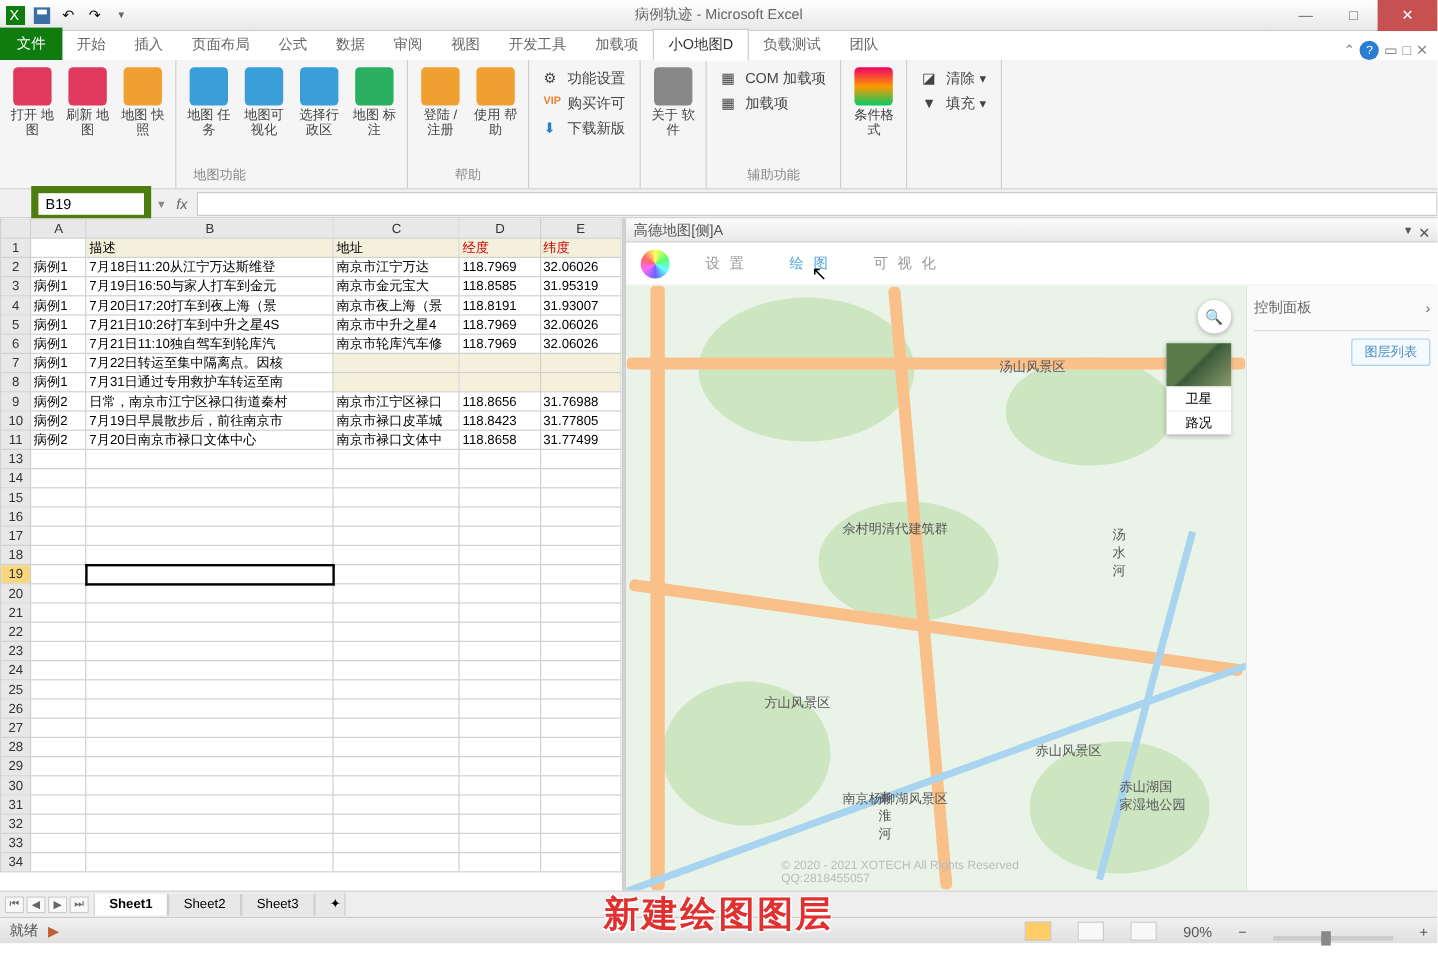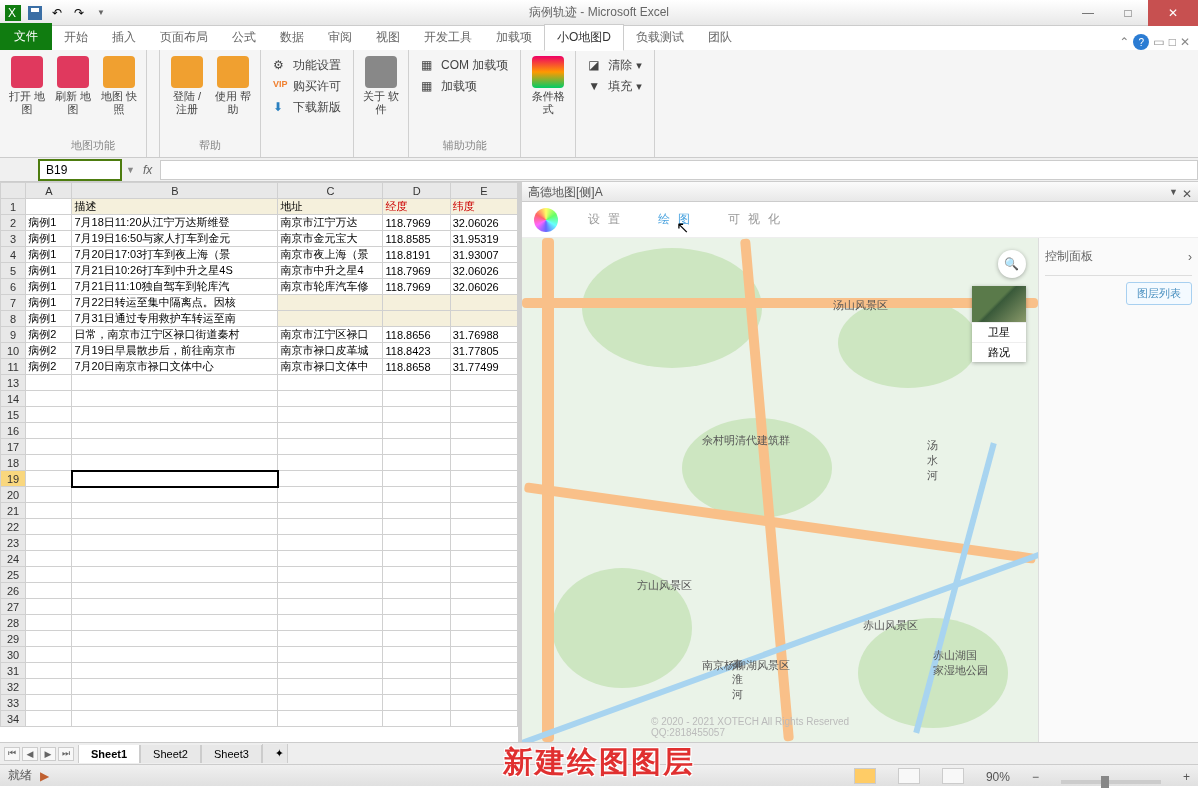--- a/index.html
+++ b/index.html
@@ -21,21 +21,21 @@
 .rgroup{border-right:1px solid #d0d0d0;padding:4px 6px;display:flex;flex-direction:column;align-items:center;justify-content:flex-start}
 .rgroup-row{display:flex;gap:4px}
 .rbtn{display:flex;flex-direction:column;align-items:center;width:42px;padding:2px;cursor:pointer}
 .rbtn-icon{width:32px;height:32px;border-radius:4px;margin-bottom:2px}
 .rbtn-txt{font-size:11px;color:#444;text-align:center;line-height:13px}
 .rgroup-lbl{font-size:11px;color:#888;margin-top:auto}
 .rsmall{display:flex;flex-direction:column;gap:2px;padding:2px 4px}
 .rsmall-item{display:flex;align-items:center;gap:4px;font-size:11px;color:#444;padding:1px 2px;cursor:pointer}
 .rsmall-icon{width:16px;height:16px;display:inline-block}
 .namebar{height:24px;background:#f0f0f0;border-bottom:1px solid #ccc;display:flex;align-items:center}
-.namebox{width:84px;background:#fff;border:2px solid #4d7c0f;padding:2px 6px;margin:2px 4px 2px 38px}
+.namebox{width:100px;background:#fff;border:6px solid #4d7c0f;padding:2px 6px;margin:2px 4px 2px 26px}
 .fx{padding:0 8px;font-style:italic;color:#666}
 .formula{flex:1;background:#fff;border:1px solid #ccc;height:20px}
 .workarea{display:flex;height:560px;position:relative}
 .sheet-zone{width:522px;display:flex;flex-direction:column;border-right:4px solid #d0d0d0}
 .grid-wrap{flex:1;overflow:hidden;position:relative;background:#fff}
 table.grid{border-collapse:collapse;width:100%}
 table.grid th,table.grid td{border:1px solid #d0d0d0;font-size:11px;padding:0 2px;height:16px;text-align:left;white-space:nowrap;overflow:hidden}
 table.grid th{background:#e8e8e8;text-align:center;font-weight:normal;color:#333}
 th.rh{background:#e8e8e8;text-align:center;width:24px}
 .colA{width:44px}
@@ -149,20 +149,42 @@
 地图</div>
         </div>
       <div class="rbtn">
           <div class="rbtn-icon" style="background:#f0a030"></div>
           <div class="rbtn-txt">地图
 快照</div>
         </div>
     </div>
   </div>
   <div class="rgroup">
+    <div class="rgroup-row">
+      <div class="rbtn">
+          <div class="rbtn-icon" style="background:#3a9ed8"></div>
+          <div class="rbtn-txt">地图
+任务</div>
+        </div>
+      <div class="rbtn">
+          <div class="rbtn-icon" style="background:#3a9ed8"></div>
+          <div class="rbtn-txt">地图可
+视化</div>
+        </div>
+      <div class="rbtn">
+          <div class="rbtn-icon" style="background:#3a9ed8"></div>
+          <div class="rbtn-txt">选择行
+政区</div>
+        </div>
+      <div class="rbtn">
+          <div class="rbtn-icon" style="background:#2ab060"></div>
+          <div class="rbtn-txt">地图
+标注</div>
+        </div>
+    </div>
     <div class="rgroup-lbl" style="margin-left:-120px">地图功能</div>
   </div>
   <div class="rgroup">
     <div class="rgroup-row">
       <div class="rbtn">
           <div class="rbtn-icon" style="background:#f0a030"></div>
           <div class="rbtn-txt">登陆
 /注册</div>
         </div>
       <div class="rbtn">
@@ -263,21 +285,21 @@
               <th class="rh">3</th>
               <td>病例1</td>
               <td>7月19日16:50与家人打车到金元</td>
               <td>南京市金元宝大</td>
               <td>118.8585</td>
               <td>31.95319</td>
             </tr>
         <tr>
               <th class="rh">4</th>
               <td>病例1</td>
-              <td>7月20日17:03打车到夜上海（景</td>
+              <td>7月20日17:20打车到夜上海（景</td>
               <td>南京市夜上海（景</td>
               <td>118.8191</td>
               <td>31.93007</td>
             </tr>
         <tr>
               <th class="rh">5</th>
               <td>病例1</td>
               <td>7月21日10:26打车到中升之星4S</td>
               <td>南京市中升之星4</td>
               <td>118.7969</td>

